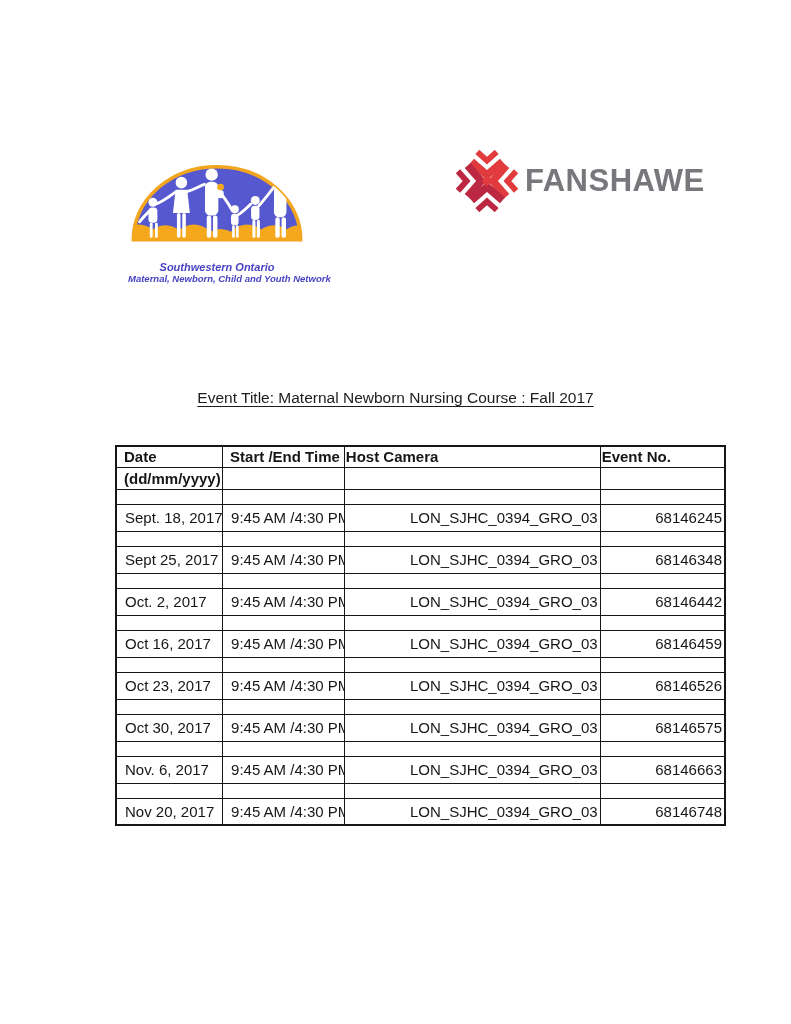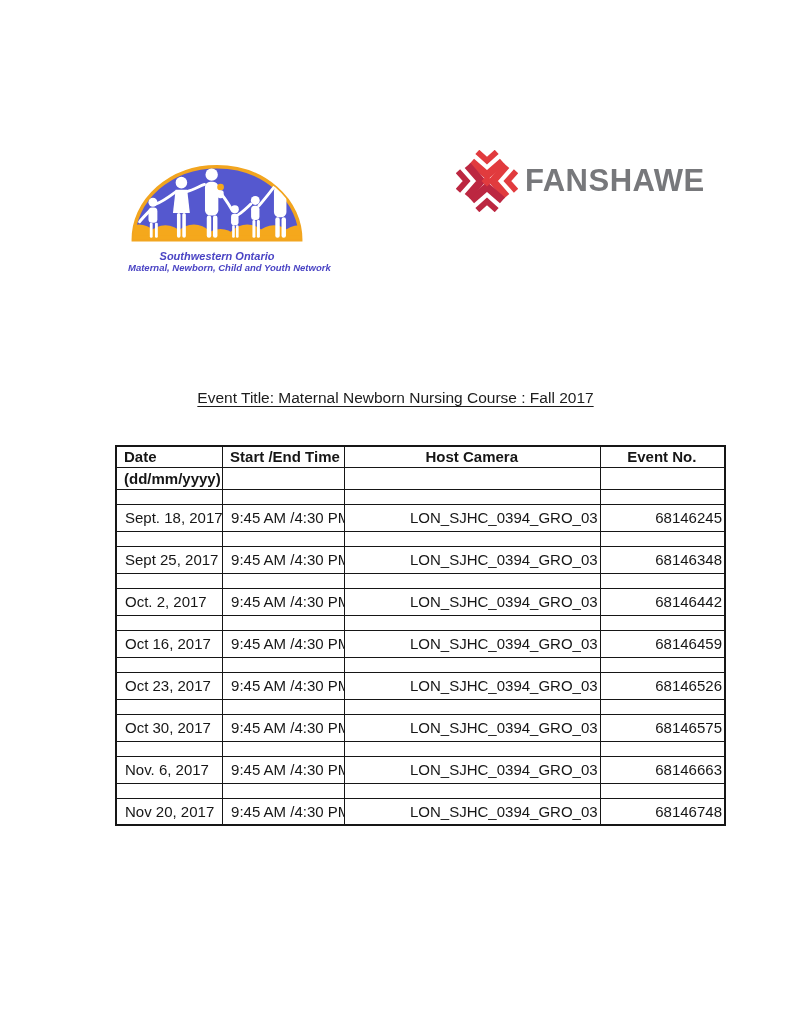--- a/index.html
+++ b/index.html
@@ -11,21 +11,21 @@
   }
 
   
   .mncyn { position:absolute; left:128px; top:150px; width:178px; text-align:center; }
   .mncyn svg { display:block; width:178px; height:92px; }
   .dome { fill:var(--dome-blue); stroke:var(--arc-orange); stroke-width:4; }
   .hump { fill:var(--hump-orange); }
   .fig  { fill:#ffffff; }
   .arm  { fill:none; stroke:#ffffff; stroke-width:3.2; stroke-linecap:round; }
   .baby-head { fill:var(--hump-orange); }
-  .mncyn-line1 { font-size:11px; font-style:italic; font-weight:bold; color:var(--logo-text-purple); margin-top:8px; white-space:nowrap; }
+  .mncyn-line1 { font-size:11px; font-style:italic; font-weight:bold; color:var(--logo-text-purple); margin-top:19px; white-space:nowrap; }
   .mncyn-line2 { font-size:9.5px; font-style:italic; font-weight:bold; color:var(--logo-text-purple); white-space:nowrap; }
 
   
   .fanshawe { position:absolute; left:456px; top:150px; display:flex; align-items:center; gap:7px; }
   .fanshawe svg { display:block; width:62px; height:62px; }
   .fan-red  { stroke:var(--fanshawe-red); fill:none; }
   .fan-dark { stroke:var(--fanshawe-dark-red); fill:none; }
   .fan-center { fill:var(--fanshawe-red); }
   .fanshawe-word { font-size:31px; font-weight:bold; letter-spacing:0.5px; color:var(--fanshawe-gray); }
 
@@ -34,21 +34,21 @@
                  font-size:15.5px; line-height:21px; color:#1c1c1c; }
   .event-title { position:absolute; top:389px; left:0; width:100%; text-align:center;
                  font-size:15.5px; text-decoration:underline; text-underline-offset:3px; color:#1c1c1c; }
 
   
   table.schedule { position:absolute; left:115px; top:445px; width:611px;
                    border-collapse:collapse; font-size:15px; color:#161616;
                    border:2px solid #161616; table-layout:fixed; }
   .schedule td, .schedule th { border:1.5px solid #161616; overflow:hidden; white-space:nowrap; }
   .schedule th { text-align:left; padding:1px 2px 1px 7px; font-size:15px; height:21px; }
-  .schedule th.center { text-align:center; padding-left:1px; }
+  .schedule th.center { padding-left:1px; }
   .schedule td { padding:1px 2px 1px 7px; }
   .schedule tr.subhead td { font-weight:bold; height:22px; }
   .schedule tr.spacer td { height:15px; padding:0; }
   .schedule tr.data td { height:27px;padding-left:8px; }
   .schedule .c-cam, .schedule .c-evt { text-align:right; padding-left:2px; }
   .col-date { width:17.5%; } .col-time { width:20%; } .col-cam { width:42%; } .col-evt { width:20.5%; }
 </style>
 </head>
 <body>
 

